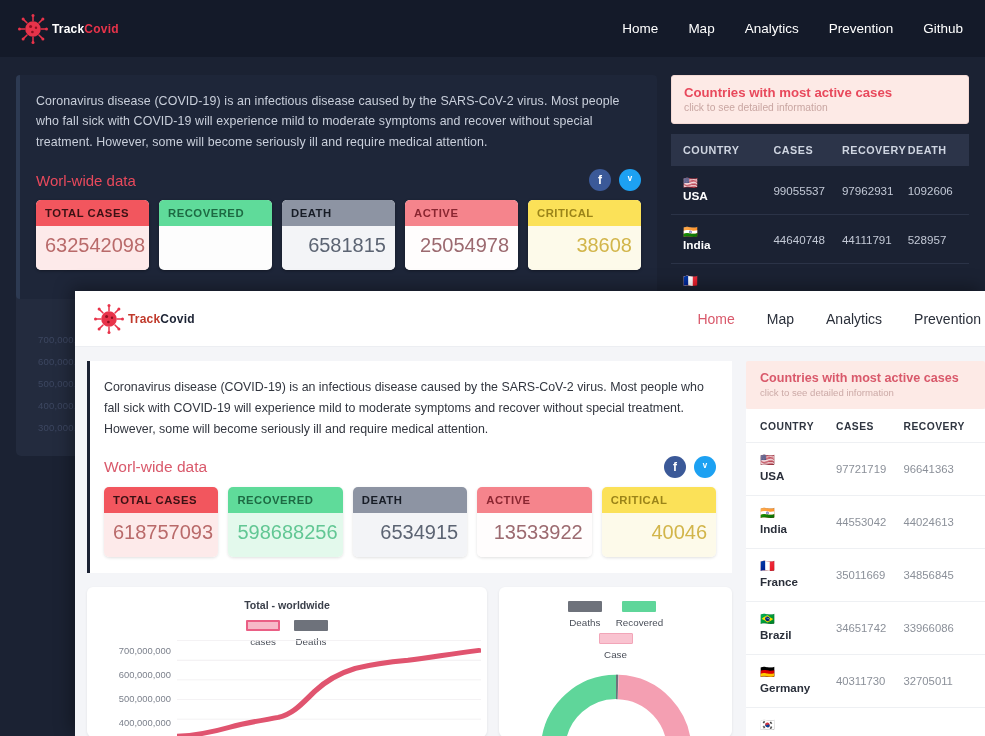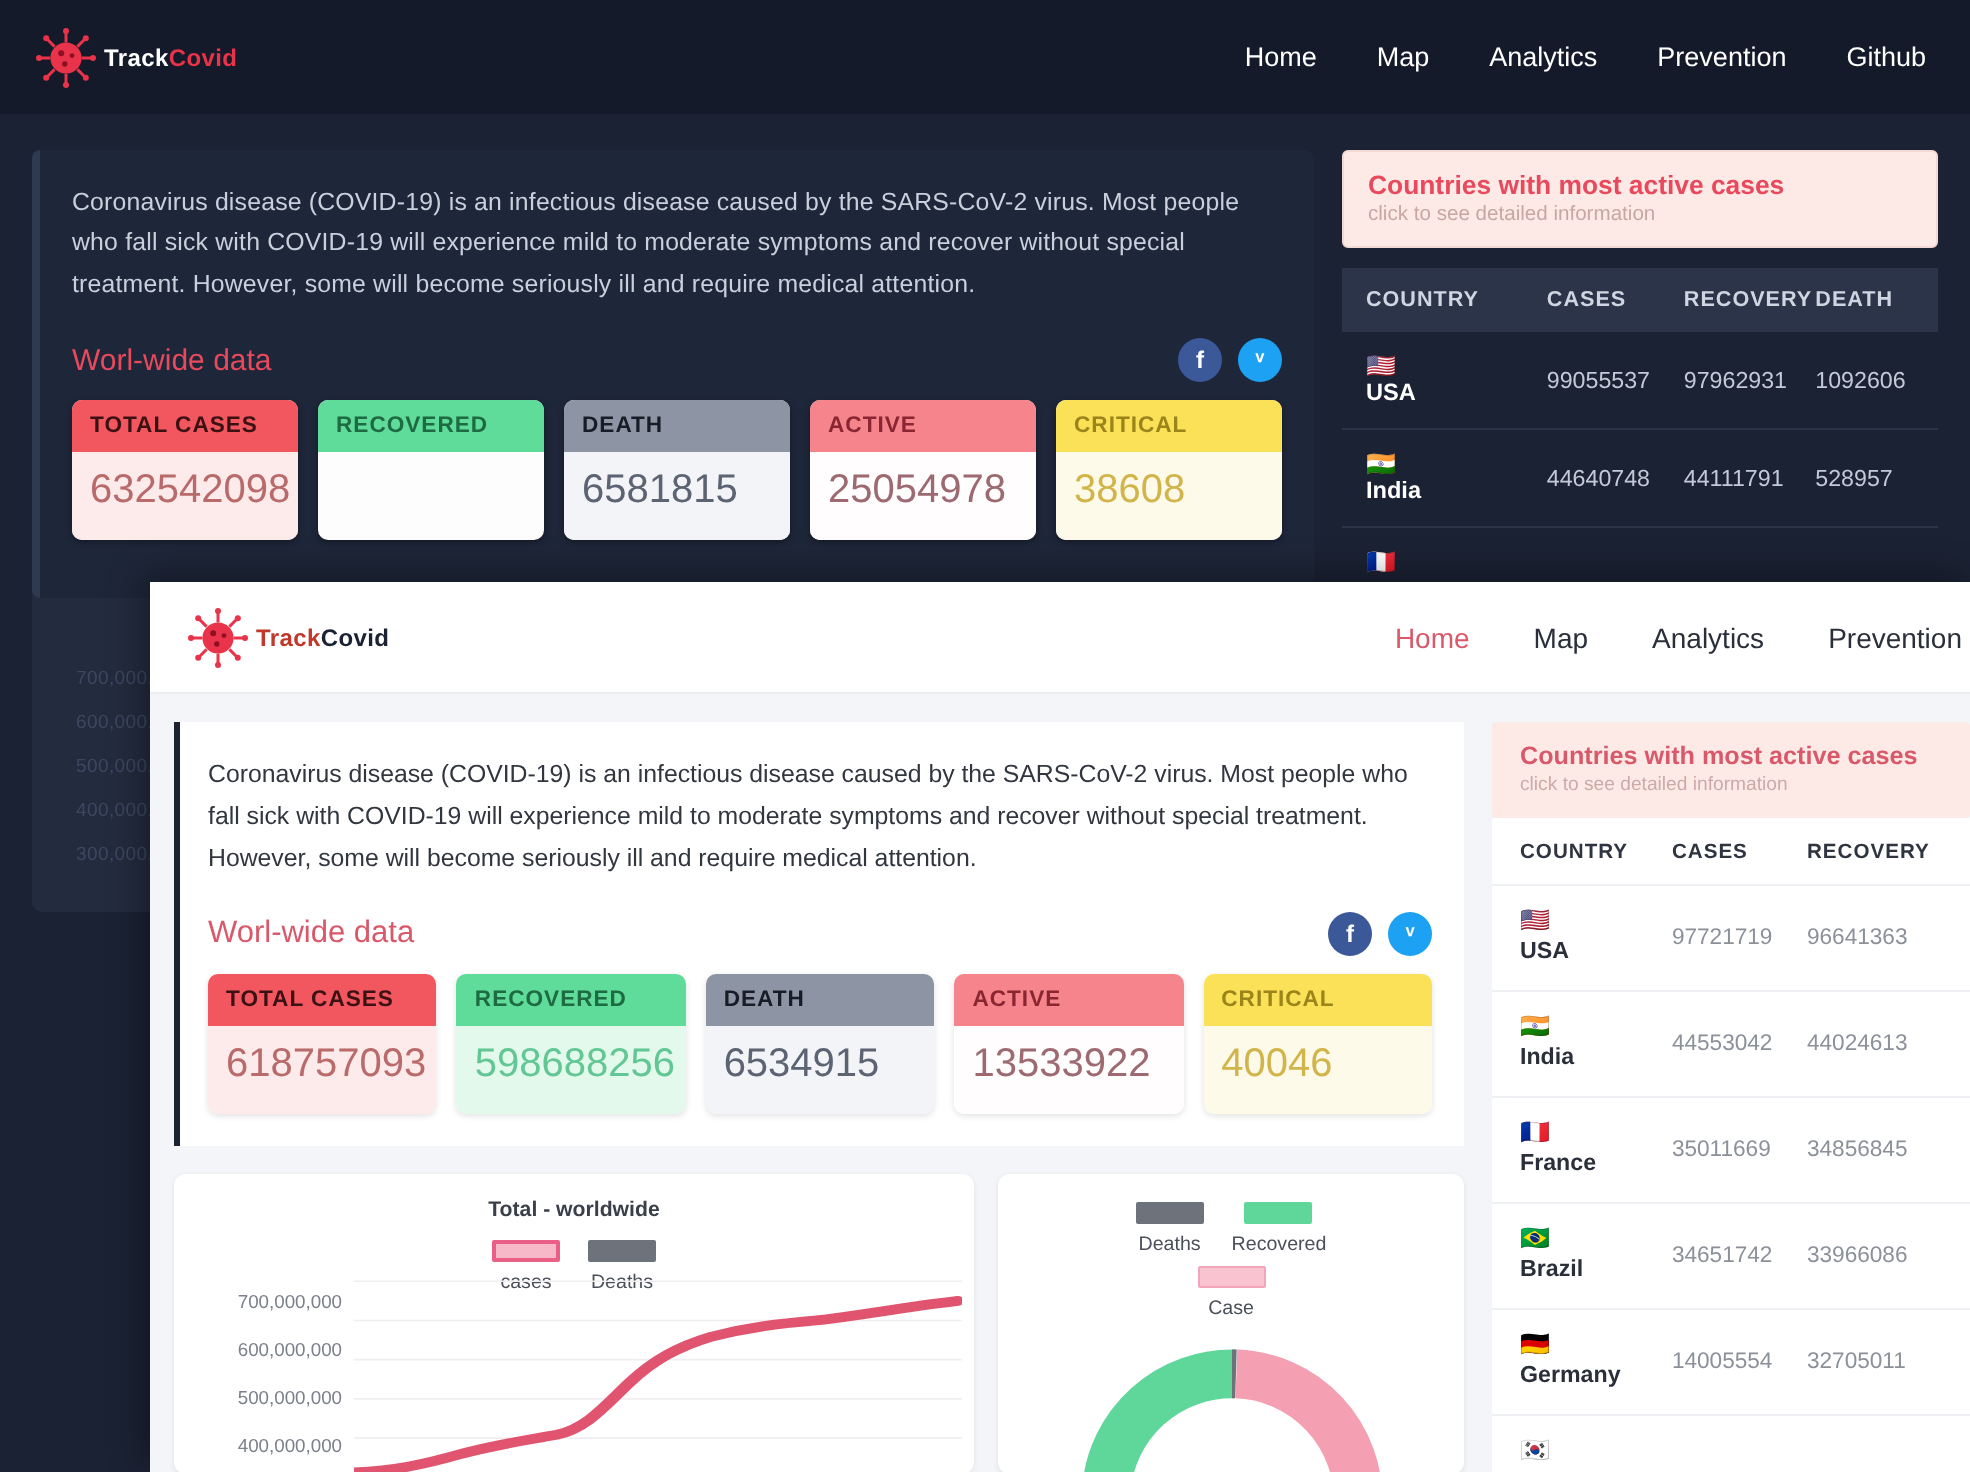--- a/index.html
+++ b/index.html
@@ -59,21 +59,21 @@
 
   .cards { display: flex; gap: 10px; }
   .card {
     flex: 1; border-radius: 5px; overflow: hidden;
     background: #fdfdfd; box-shadow: 0 1px 3px rgba(0,0,0,.35);
   }
   .card-head {
     padding: 7px 9px; font-size: 11.3px; font-weight: bold; letter-spacing: .5px;
   }
   .card-val {
-    padding: 8px 9px 13px 9px; font-size: 20px; font-weight: 400;
+    padding: 8px 9px 13px 9px; font-size: 20px; font-weight: 400; text-align: right;
   }
   .c-cases .card-head { background:#f2565e; color:#3b1114; }
   .c-cases .card-val  { background:#fdeaea; color:#b96a6a; }
   .c-rec  .card-head  { background:#5fdb9a; color:#1d6a43; }
   .c-rec  .card-val   { background:#e3f9ec; color:#62c794; }
   .c-death .card-head { background:#8d94a3; color:#171c26; }
   .c-death .card-val  { background:#f3f4f7; color:#5c6473; }
   .c-act  .card-head  { background:#f5848c; color:#8a2631; }
   .c-act  .card-val   { background:#fffdfd; color:#9c6a70; }
   .c-crit .card-head  { background:#fbe158; color:#9b8419; }
@@ -492,21 +492,21 @@
             <span class="cname">Brazil</span>
           </div>
           <div class="lcol-cases num">34651742</div>
           <div class="lcol-rec num">33966086</div>
         </div>
         <div class="light-trow">
           <div class="lcol-country">
             <span class="flag">🇩🇪</span>
             <span class="cname">Germany</span>
           </div>
-          <div class="lcol-cases num">14005554</div>
+          <div class="lcol-cases num">40311730</div>
           <div class="lcol-rec num">32705011</div>
         </div>
         <div class="light-trow">
           <div class="lcol-country">
             <span class="flag">🇰🇷</span>
           </div>
         </div>
       </div>
     </div>
   </div>

